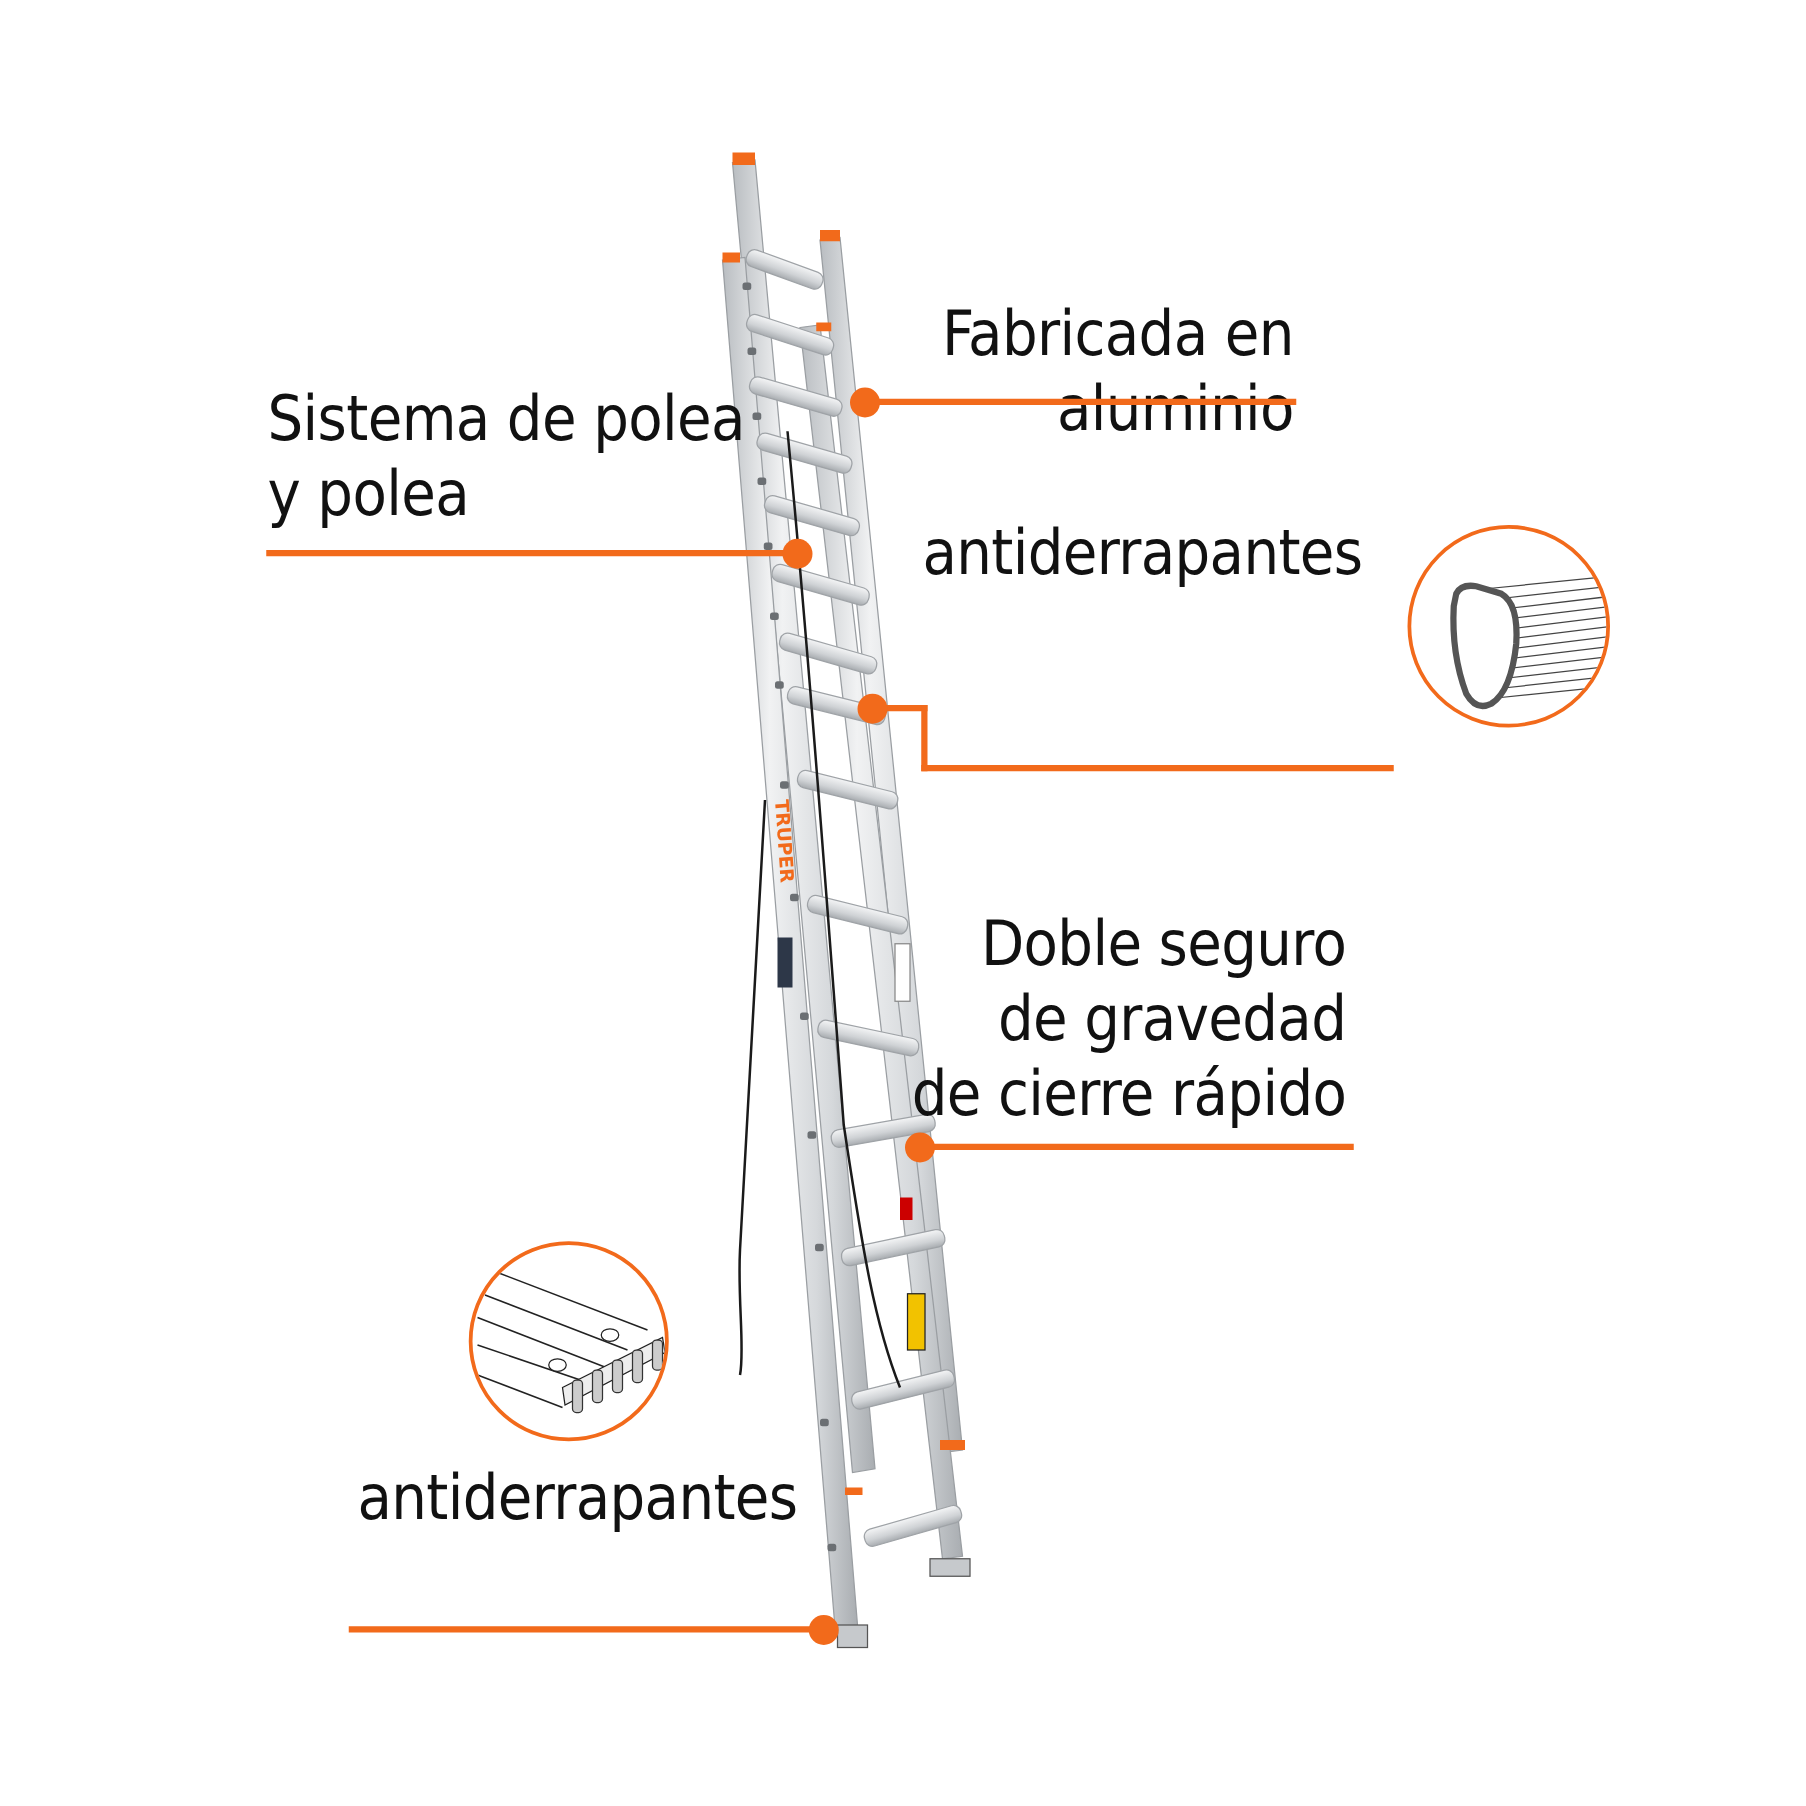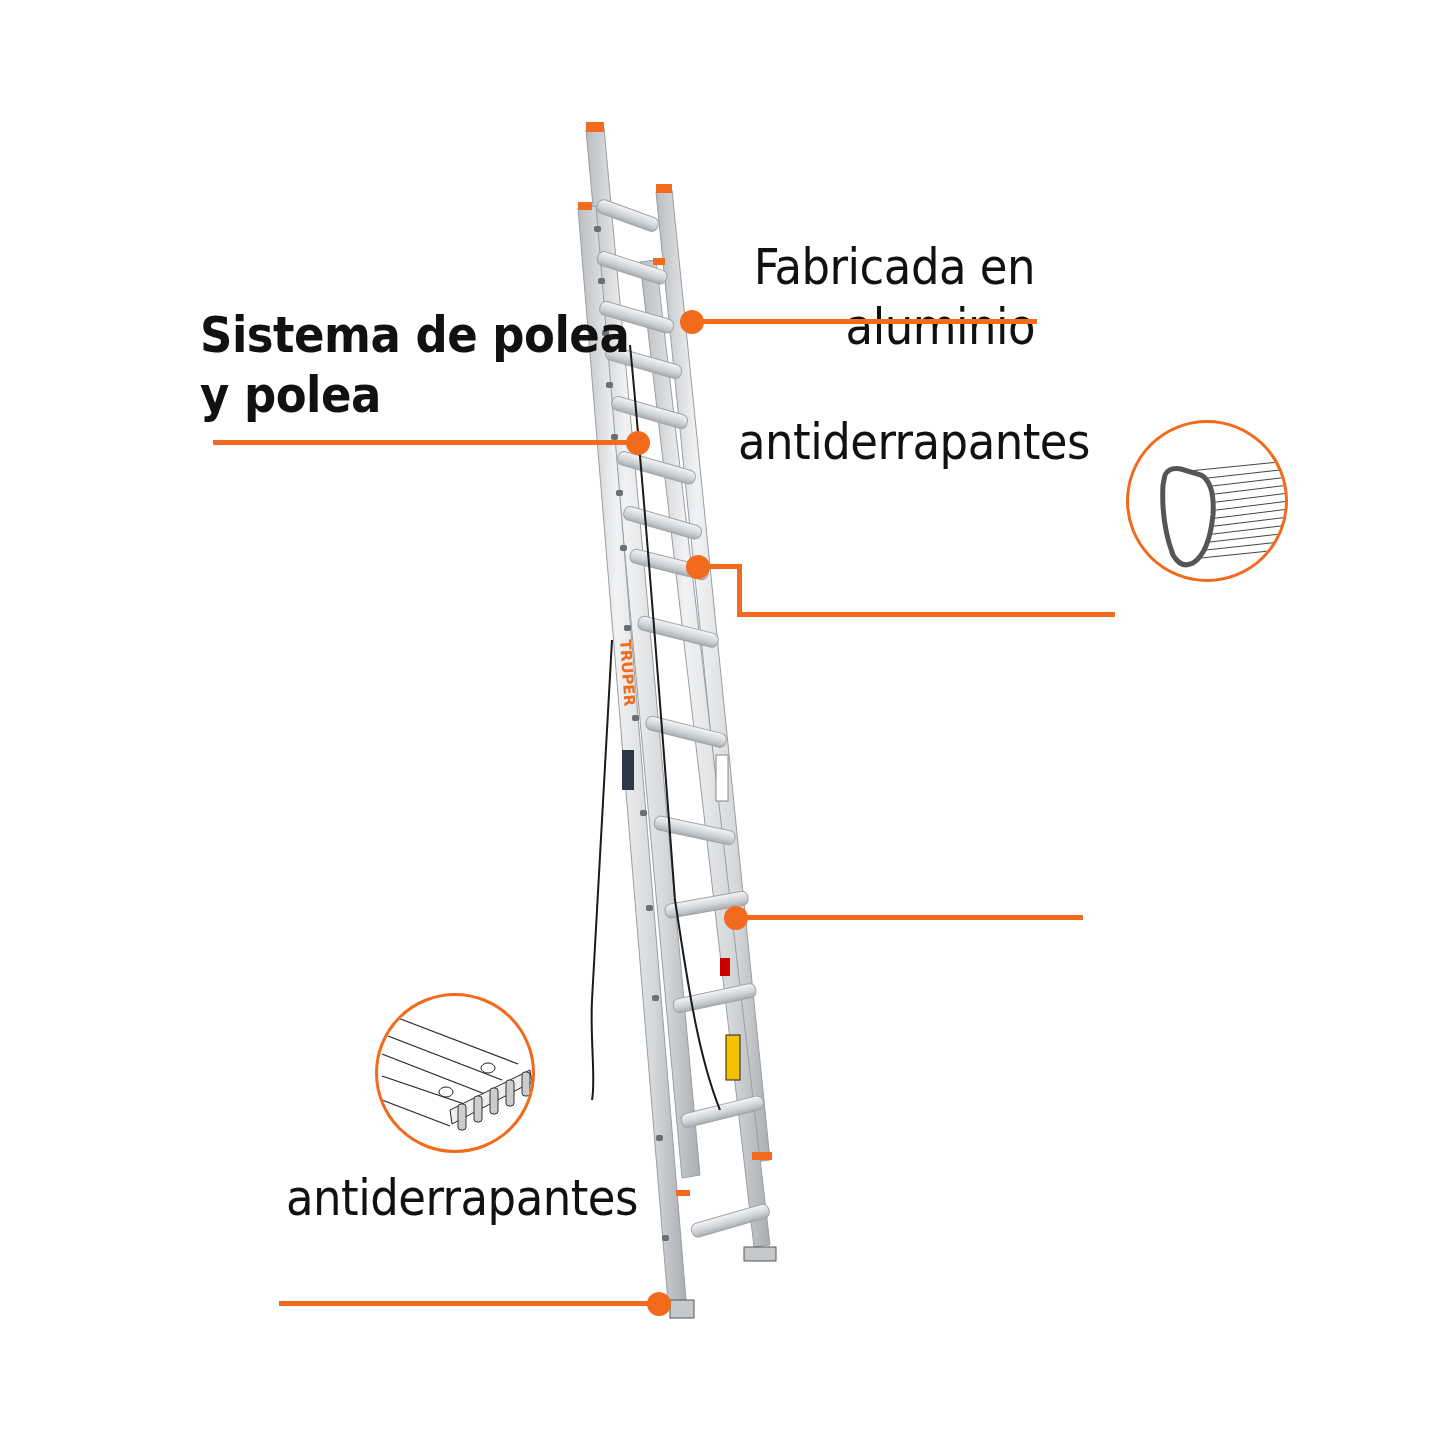--- a/index.html
+++ b/index.html
@@ -95,21 +95,21 @@
     <rect x="744" y="1247" width="32" height="14" fill="#c6c9cc" stroke="#555"></rect>
   </svg>
 
   <div class="label right" style="right:410px; top:193px;margin-top:44px;">
     <span>Fabricada en</span>
     <span>aluminio</span>
   </div>
   <div class="line" style="left:690px; top:319px; width:347px; height:5px;"></div>
   <div class="dot" style="left:680px; top:310px;"></div>
 
-  <div class="label left" style="left:200px; top:305px;font-weight:bold;">
+  <div class="label left" style="left:214px; top:305px;">
     <span>Sistema de polea</span>
     <span>y polea</span>
   </div>
   <div class="line" style="left:213px; top:440px; width:425px; height:5px;"></div>
   <div class="dot" style="left:626px; top:431px;"></div>
 
   <div class="label right" style="right:355px; top:412px;">
     <span>antiderrapantes</span>
   </div>
   <div class="line" style="left:700px; top:564px; width:42px; height:5px;"></div>
@@ -129,20 +129,25 @@
         <line x1="78" y1="104" x2="160" y2="94"></line>
         <line x1="76" y1="112" x2="160" y2="102"></line>
         <line x1="72" y1="120" x2="160" y2="110"></line>
         <line x1="68" y1="128" x2="160" y2="118"></line>
         <line x1="62" y1="136" x2="160" y2="126"></line>
       </g>
       <path d="M36,52 Q40,44 52,46 L72,52 Q86,60 84,92 Q80,130 64,140 Q52,146 44,132 Q32,100 34,62 Z" fill="#fff" stroke="#555" stroke-width="5"></path>
     </svg>
   </div>
 
+  <div class="label right" style="right:368px; top:725px;">
+    <span>Doble seguro</span>
+    <span>de gravedad</span>
+    <span>de cierre rápido</span>
+  </div>
   <div class="line" style="left:735px; top:915px; width:348px; height:5px;"></div>
   <div class="dot" style="left:724px; top:906px;"></div>
 
   <div class="circle" style="left:375px; top:993px; width:160px; height:160px;">
     <svg width="160" height="160" viewBox="0 0 160 160">
       <g stroke="#222" stroke-width="1.2" fill="none">
         <line x1="20" y1="22" x2="140" y2="68"></line>
         <line x1="10" y1="40" x2="124" y2="84"></line>
         <line x1="4" y1="58" x2="112" y2="100"></line>
         <line x1="4" y1="80" x2="98" y2="112"></line>

